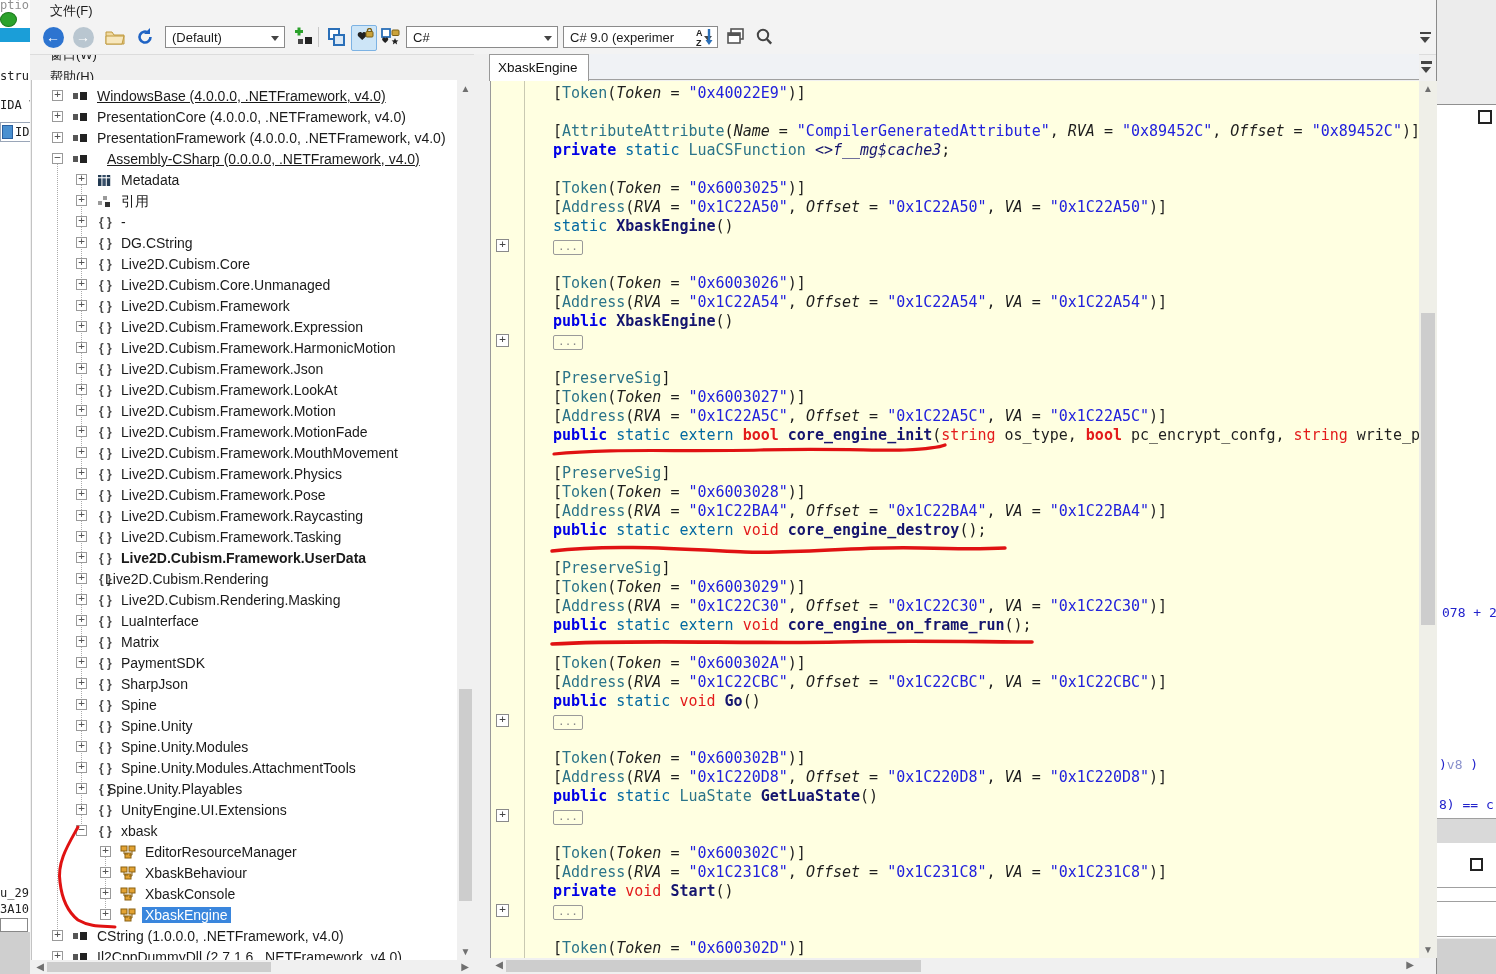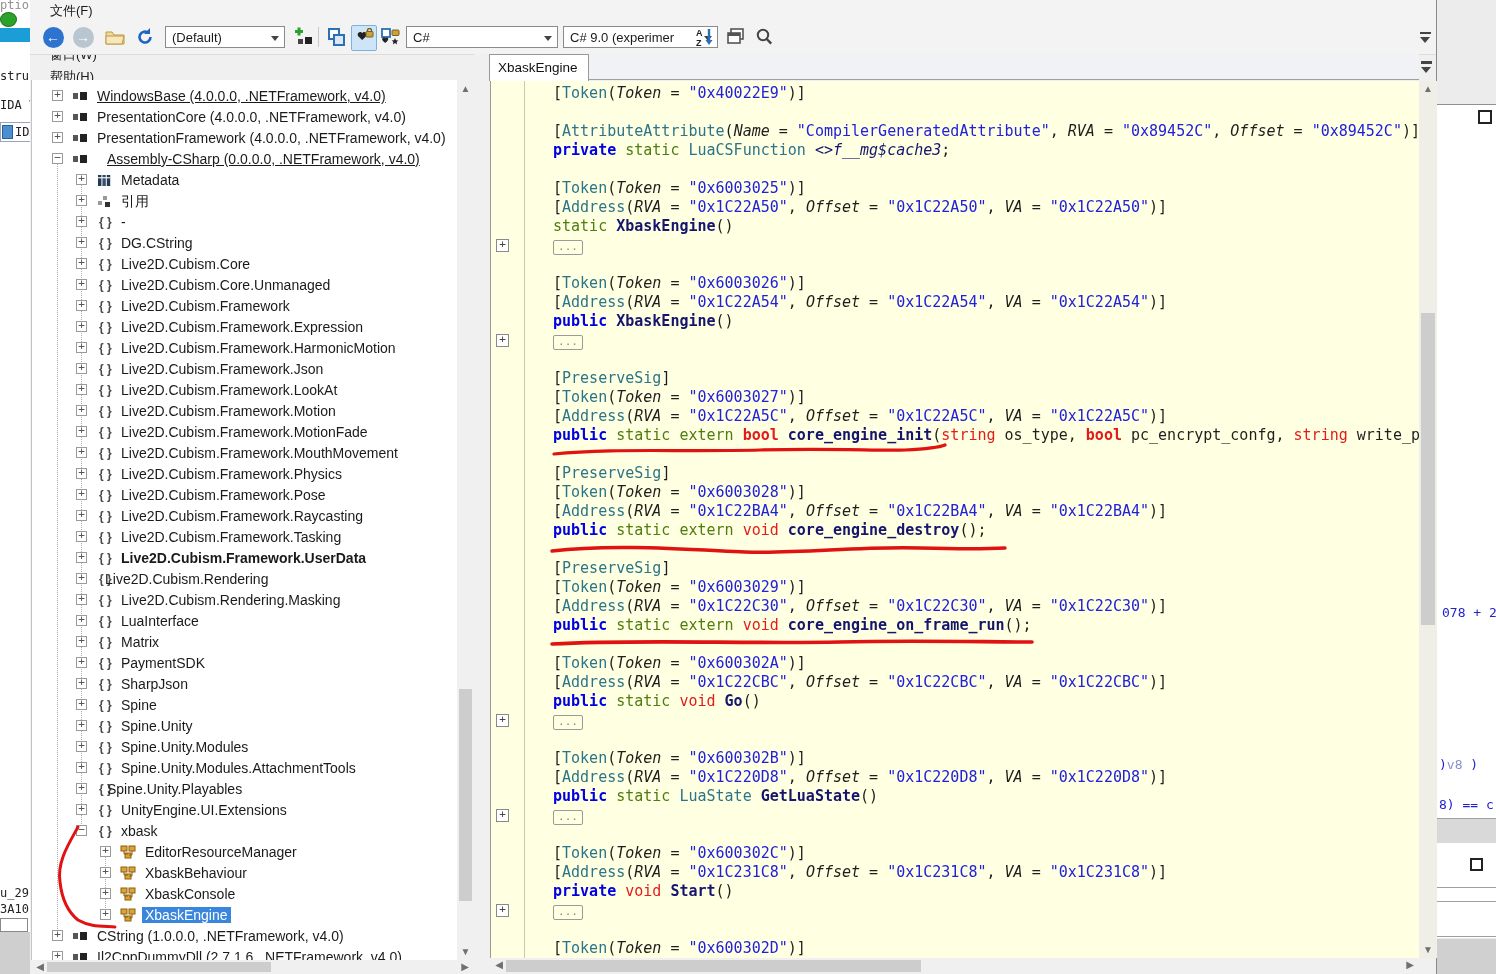--- a/index.html
+++ b/index.html
@@ -59,21 +59,21 @@
   .code{position:absolute;left:460px;top:81px;width:929px;height:877px;background:#ffffe1;overflow:hidden;border-left:1px solid #9a9a9a;box-sizing:border-box;}
   .indent-guide{position:absolute;left:33px;top:0;height:100%;width:0;border-left:1px solid #c9c9b2;}
   .cline{position:absolute;left:62px;height:19px;font-family:"DejaVu Sans Mono",monospace;font-size:15px;line-height:19px;white-space:pre;}
   .fold-box{display:inline-block;min-width:30px;height:15px;border:1px solid #9a9a9a;border-radius:2px;color:#8a8a8a;font-size:11px;line-height:12px;text-align:center;padding:0 3px;box-sizing:border-box;background:#ffffe1;}
   .mplus{position:absolute;left:5px;width:13px;height:13px;border:1px solid #8a8a8a;background:#fff;box-sizing:border-box;color:#444;font-size:11px;line-height:10px;text-align:center;font-family:"DejaVu Sans Mono",monospace;}
   .tk-p{color:#1e1e1e}.tk-pl{color:#1e1e1e}
   .tk-a{color:#2b7489}.tk-t{color:#2b7489}
   .tk-i{color:#1e1e1e;font-style:italic}
   .tk-s{color:#2121dd}
   .tk-kb{color:#0000e6;font-weight:bold}
-  .tk-km{color:#4d7c0f}
+  .tk-km{color:#0369a1}
   .tk-kr{color:#e31b1b}
   .tk-krb{color:#e31b1b;font-weight:bold}
   .tk-m{color:#15156e;font-weight:bold}
   .tk-f{color:#15156e;font-style:italic}
 
   .anno{pointer-events:none;z-index:9;}
 </style>
 </head>
 <body>
 

